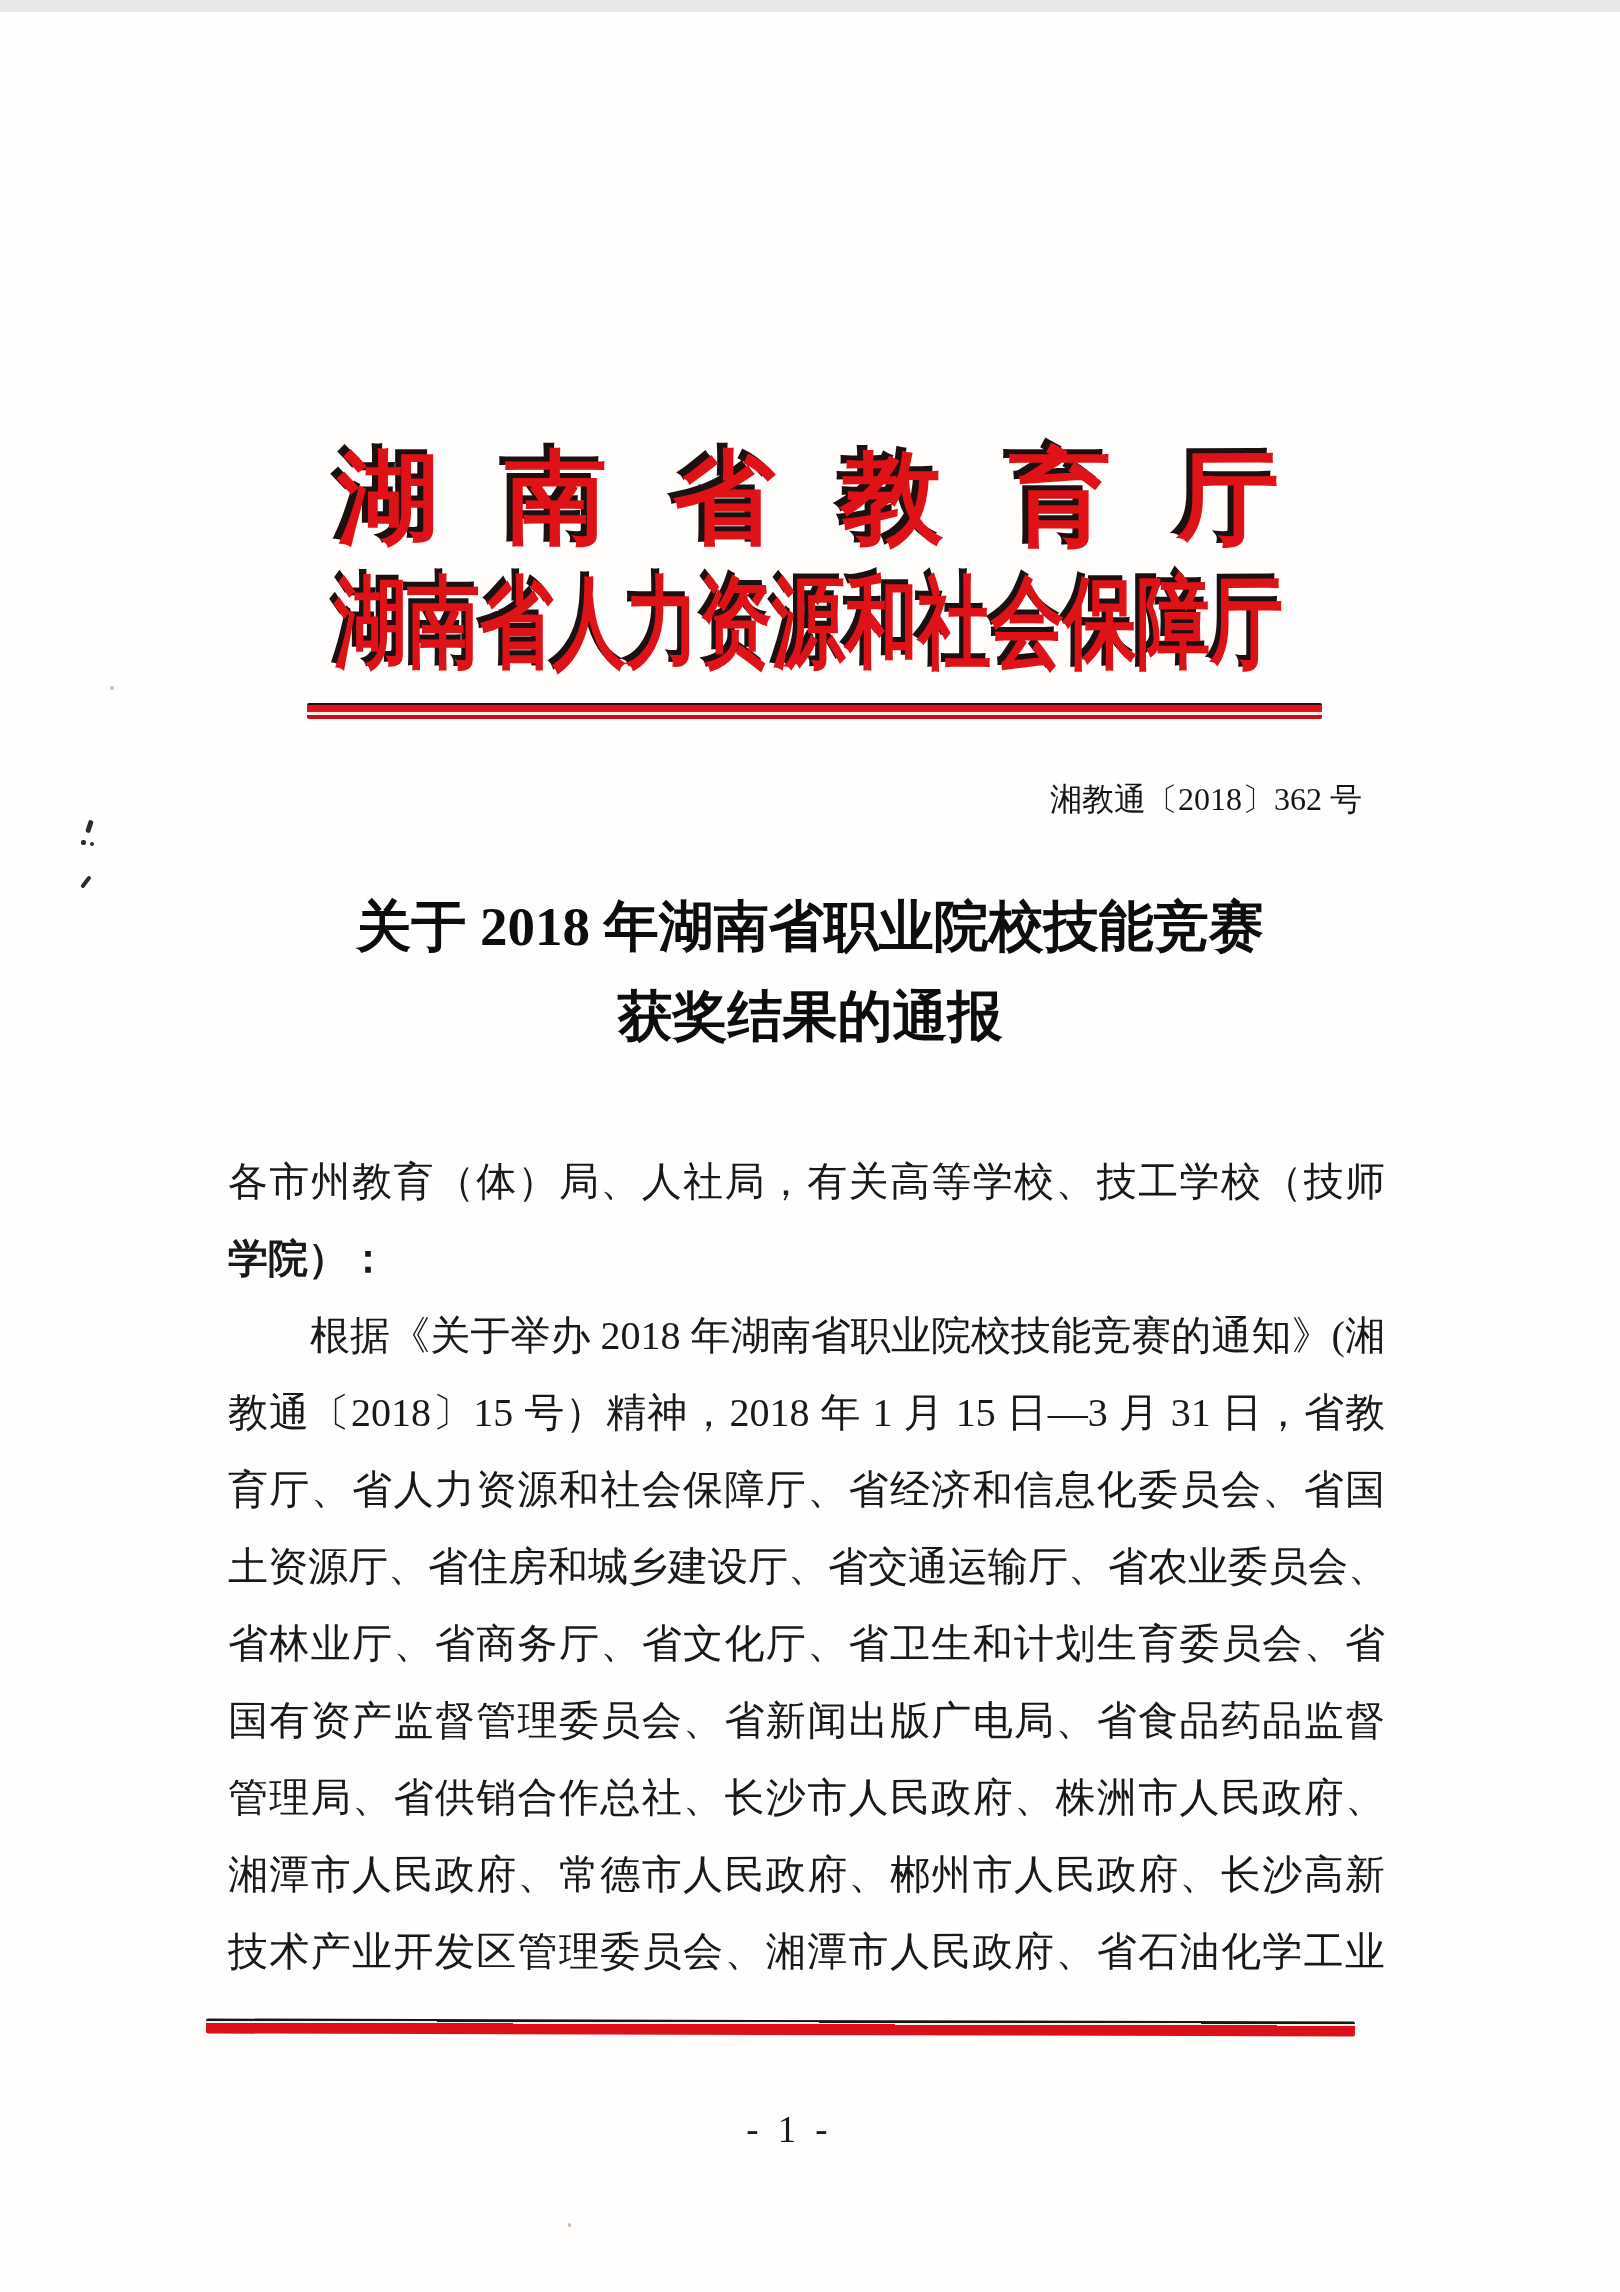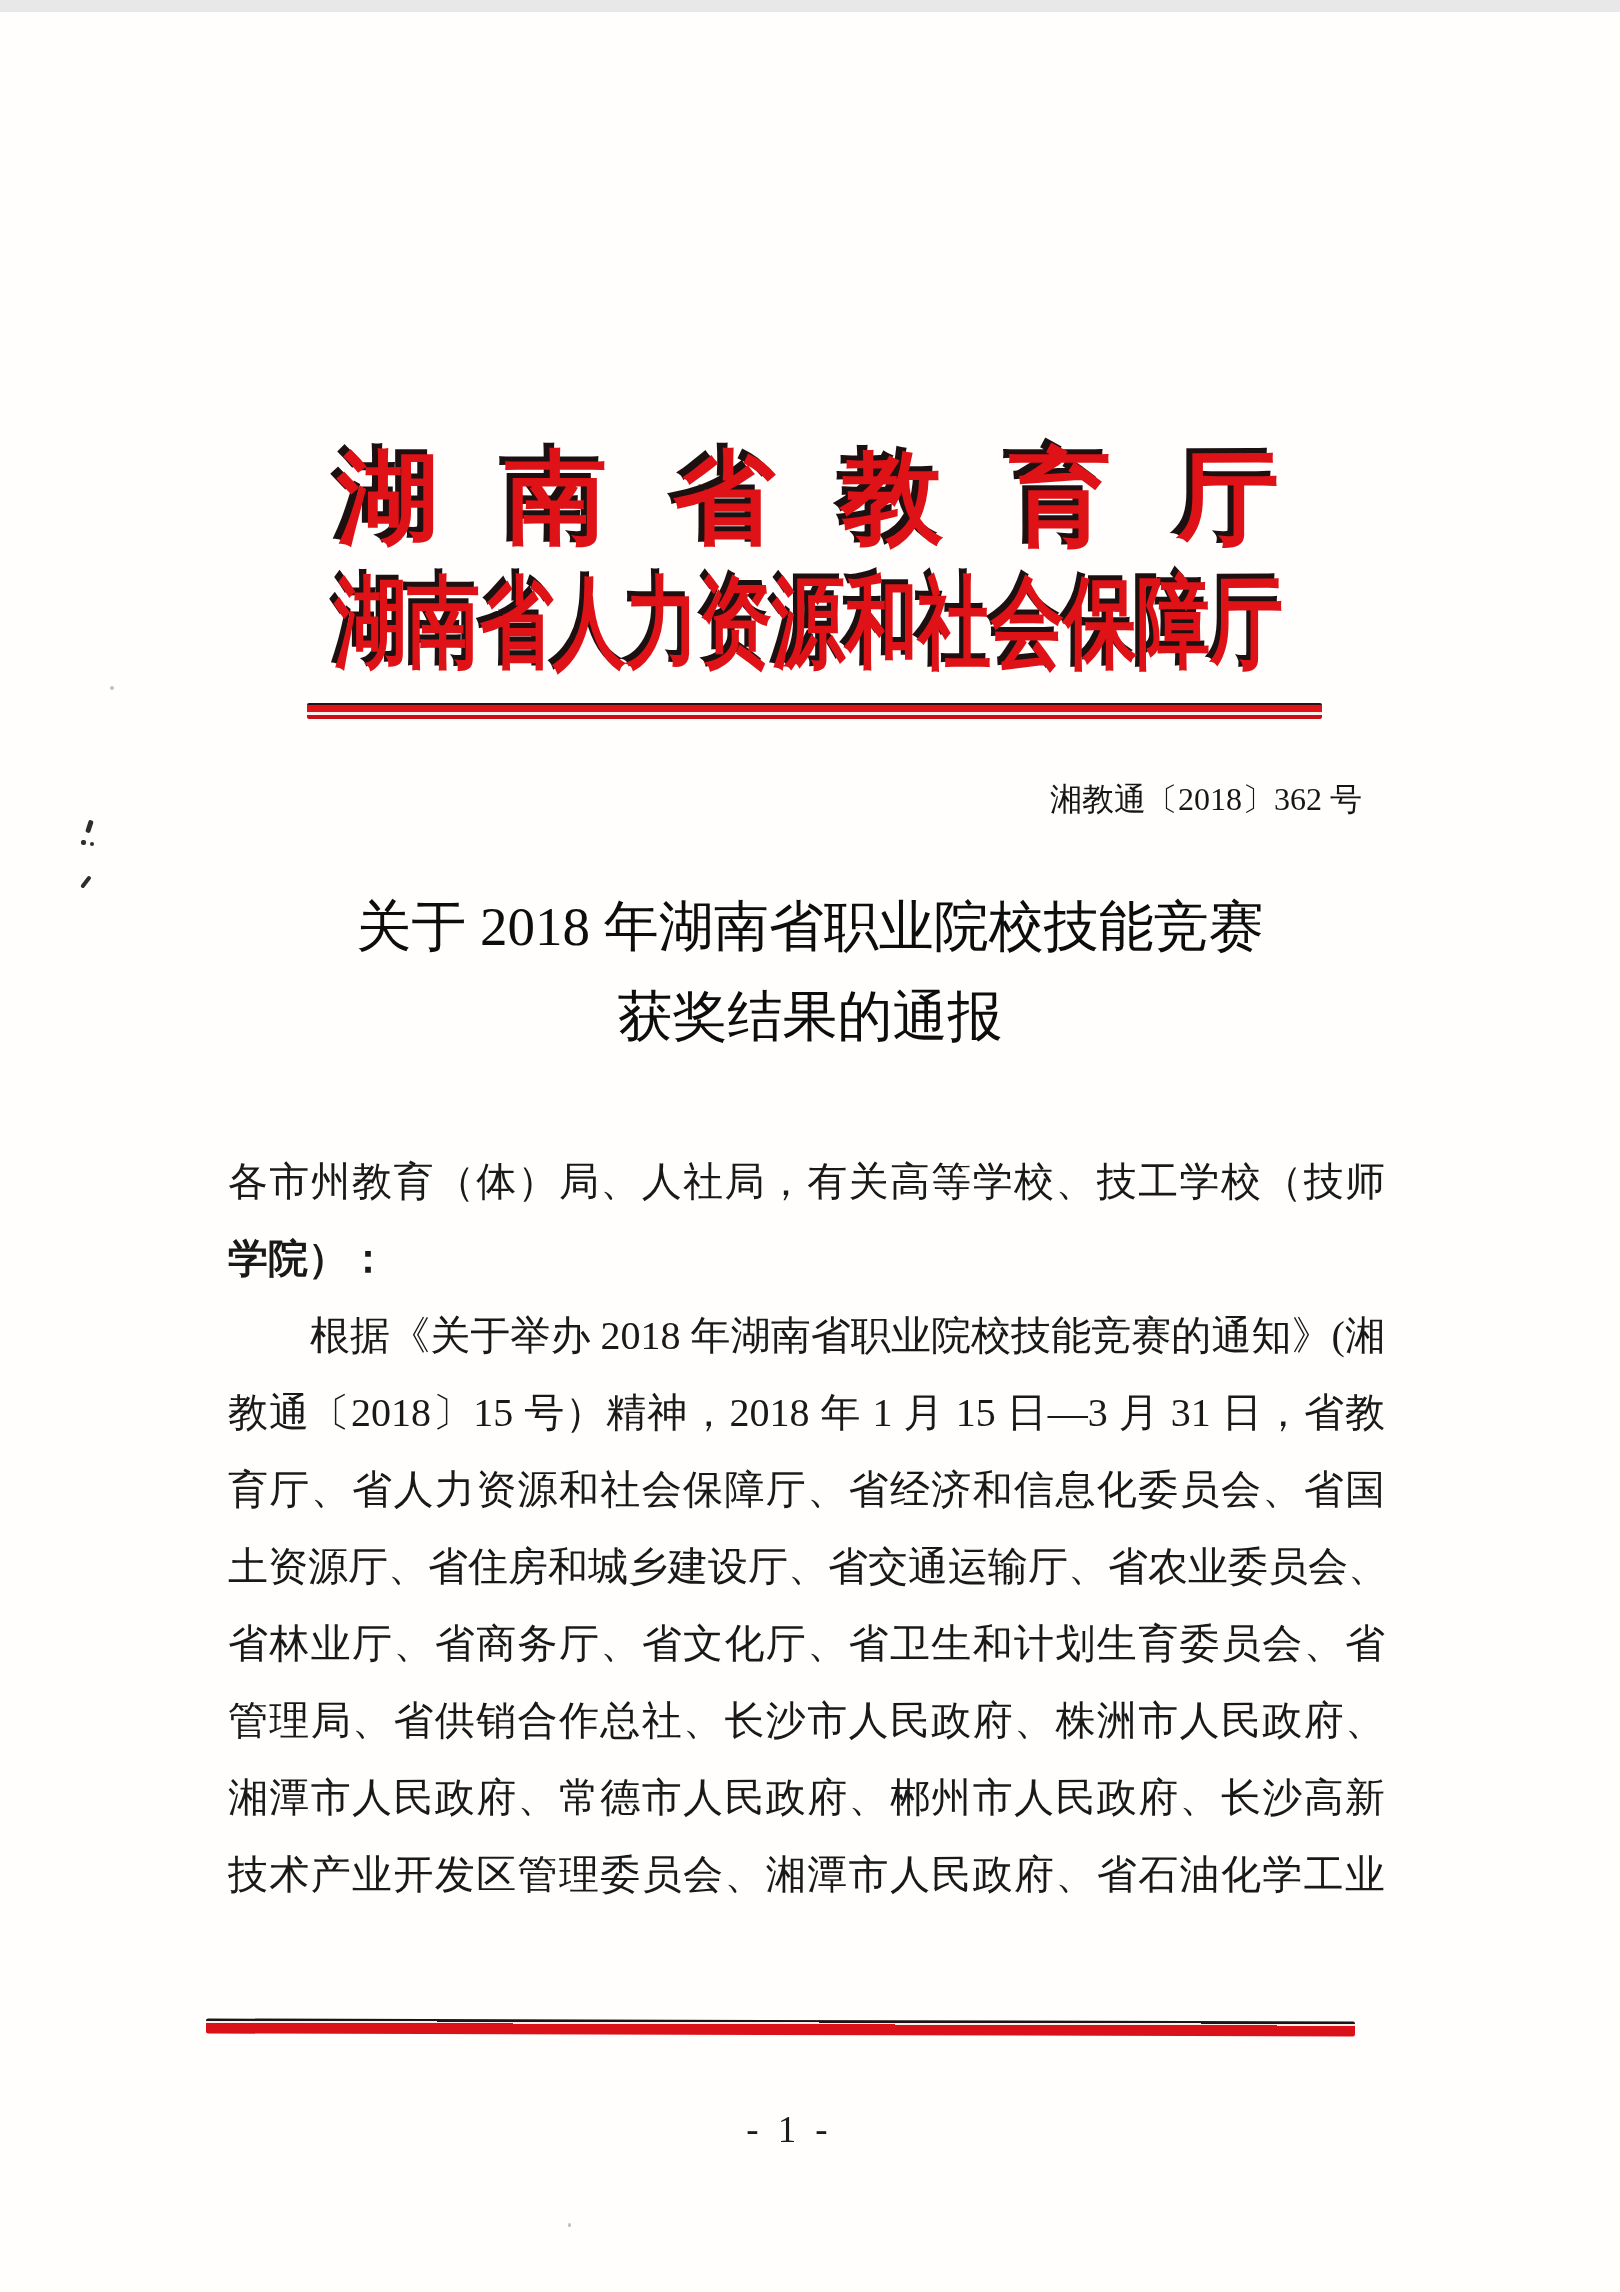--- a/index.html
+++ b/index.html
@@ -37,21 +37,21 @@
   .doc-no{
     position:absolute;right:258px;top:768px;
     font-size:32px;line-height:1.2;
     color:#161616;
     white-space:nowrap;
   }
   
   .title{
     position:absolute;left:0;top:870px;width:100%;
     text-align:center;
-    font-size:55px;font-weight:normal;color:#0d0d0d;
+    font-size:55px;font-weight:bold;color:#0d0d0d;
     line-height:90px;
   }
   
   .body-block{
     position:absolute;left:228px;top:1131px;width:1157px;
     font-size:40px;color:#191919;
   }
   .bline{
     height:77px;line-height:77px;
     white-space:nowrap;
@@ -98,20 +98,21 @@
   </div>
 
   <div class="body-block">
     <div class="bline">各市州教育（体）局、人社局，有关高等学校、技工学校（技师</div>
     <div class="bline short">学院）：</div>
     <div class="bline indent">根据《关于举办 2018 年湖南省职业院校技能竞赛的通知》(湘</div>
     <div class="bline">教通〔2018〕15 号）精神，2018 年 1 月 15 日—3 月 31 日，省教</div>
     <div class="bline">育厅、省人力资源和社会保障厅、省经济和信息化委员会、省国</div>
     <div class="bline">土资源厅、省住房和城乡建设厅、省交通运输厅、省农业委员会、</div>
     <div class="bline">省林业厅、省商务厅、省文化厅、省卫生和计划生育委员会、省</div>
+    <div class="bline">国有资产监督管理委员会、省新闻出版广电局、省食品药品监督</div>
     <div class="bline">管理局、省供销合作总社、长沙市人民政府、株洲市人民政府、</div>
     <div class="bline">湘潭市人民政府、常德市人民政府、郴州市人民政府、长沙高新</div>
     <div class="bline">技术产业开发区管理委员会、湘潭市人民政府、省石油化学工业</div>
   </div>
 
   <div class="rule-bottom"></div>
 
   <div class="page-num">- 1 -</div>
 
   <div class="speck faint" style="left:110px;top:674px;width:3.9px;height:3.9px;"></div>

